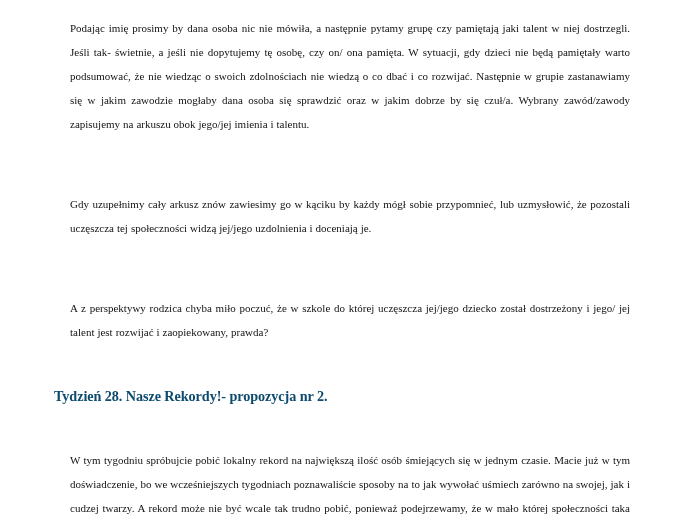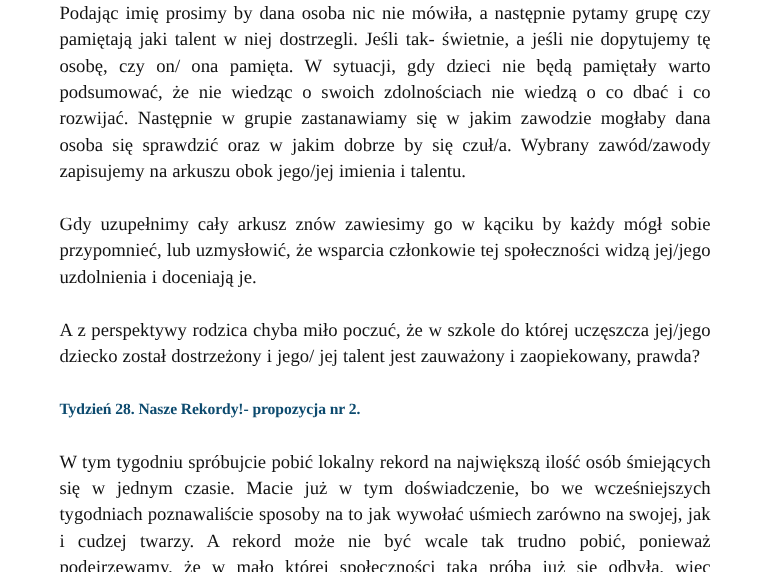--- a/index.html
+++ b/index.html
@@ -24,22 +24,22 @@
     overflow: hidden;
     box-sizing: border-box;
   }
   .text-column {
     position: absolute;
     left: 54px;
     top: 0px;
     width: 592px;
   }
   .para {
-    margin: 0;
-    font-size: 17px;
+    margin: 16px;
+    font-size: 11px;
     line-height: 24px;
     text-align: justify;
     text-justify: inter-word;
     color: #121212;
     word-spacing: 0.02em;
   }
   
   .para.justified {
     text-align: justify;
   }
@@ -63,27 +63,27 @@
 </head>
 <body>
 
 <div class="page">
   <div class="text-column">
 
     <p class="para justified">Podając imię prosimy by dana osoba nic nie mówiła, a następnie pytamy grupę czy pamiętają jaki talent w niej dostrzegli. Jeśli tak- świetnie, a jeśli nie dopytujemy tę osobę, czy on/ ona pamięta. W sytuacji, gdy dzieci nie będą pamiętały warto podsumować, że nie wiedząc o swoich zdolnościach nie wiedzą o co dbać i co rozwijać. Następnie w grupie zastanawiamy się w jakim zawodzie mogłaby dana osoba się sprawdzić oraz w jakim dobrze by się czuł/a. Wybrany zawód/zawody zapisujemy na arkuszu obok jego/jej imienia i talentu.</p>
 
     <div class="gap-line"></div>
 
-    <p class="para justified">Gdy uzupełnimy cały arkusz znów zawiesimy go w kąciku by każdy mógł sobie przypomnieć, lub uzmysłowić, że wsparcia członkowie tej społeczności widzą jej/jego uzdolnienia i doceniają je.</p>
+    <p class="para justified">Gdy uzupełnimy cały arkusz znów zawiesimy go w kąciku by każdy mógł sobie przypomnieć, lub uzmysłowić, że pozostali uczęszcza tej społeczności widzą jej/jego uzdolnienia i doceniają je.</p>
 
 
     <div class="gap-line"></div>
 
 
-    <p class="para justified">A z perspektywy rodzica chyba miło poczuć, że w szkole do której uczęszcza jej/jego dziecko został dostrzeżony i jego/ jej talent jest zauważony i zaopiekowany, prawda?</p>
+    <p class="para justified">A z perspektywy rodzica chyba miło poczuć, że w szkole do której uczęszcza jej/jego dziecko został dostrzeżony i jego/ jej talent jest rozwijać i zaopiekowany, prawda?</p>
 
     <div class="gap-line"></div>
 
     <h2 class="heading">Tydzień 28. Nasze Rekordy!- propozycja nr 2.</h2>
 
     <div class="gap-line"></div>
 
     <p class="para justified">W tym tygodniu spróbujcie pobić lokalny rekord na największą ilość osób śmiejących się w jednym czasie. Macie już w tym doświadczenie, bo we wcześniejszych tygodniach poznawaliście sposoby na to jak wywołać uśmiech zarówno na swojej, jak i cudzej twarzy. A rekord może nie być wcale tak trudno pobić, ponieważ podejrzewamy, że w mało której społeczności taka próba już się odbyła, więc niezależnie od ilości zebranych przez Was osób do działania macie szansę by</p>
 
   </div>

